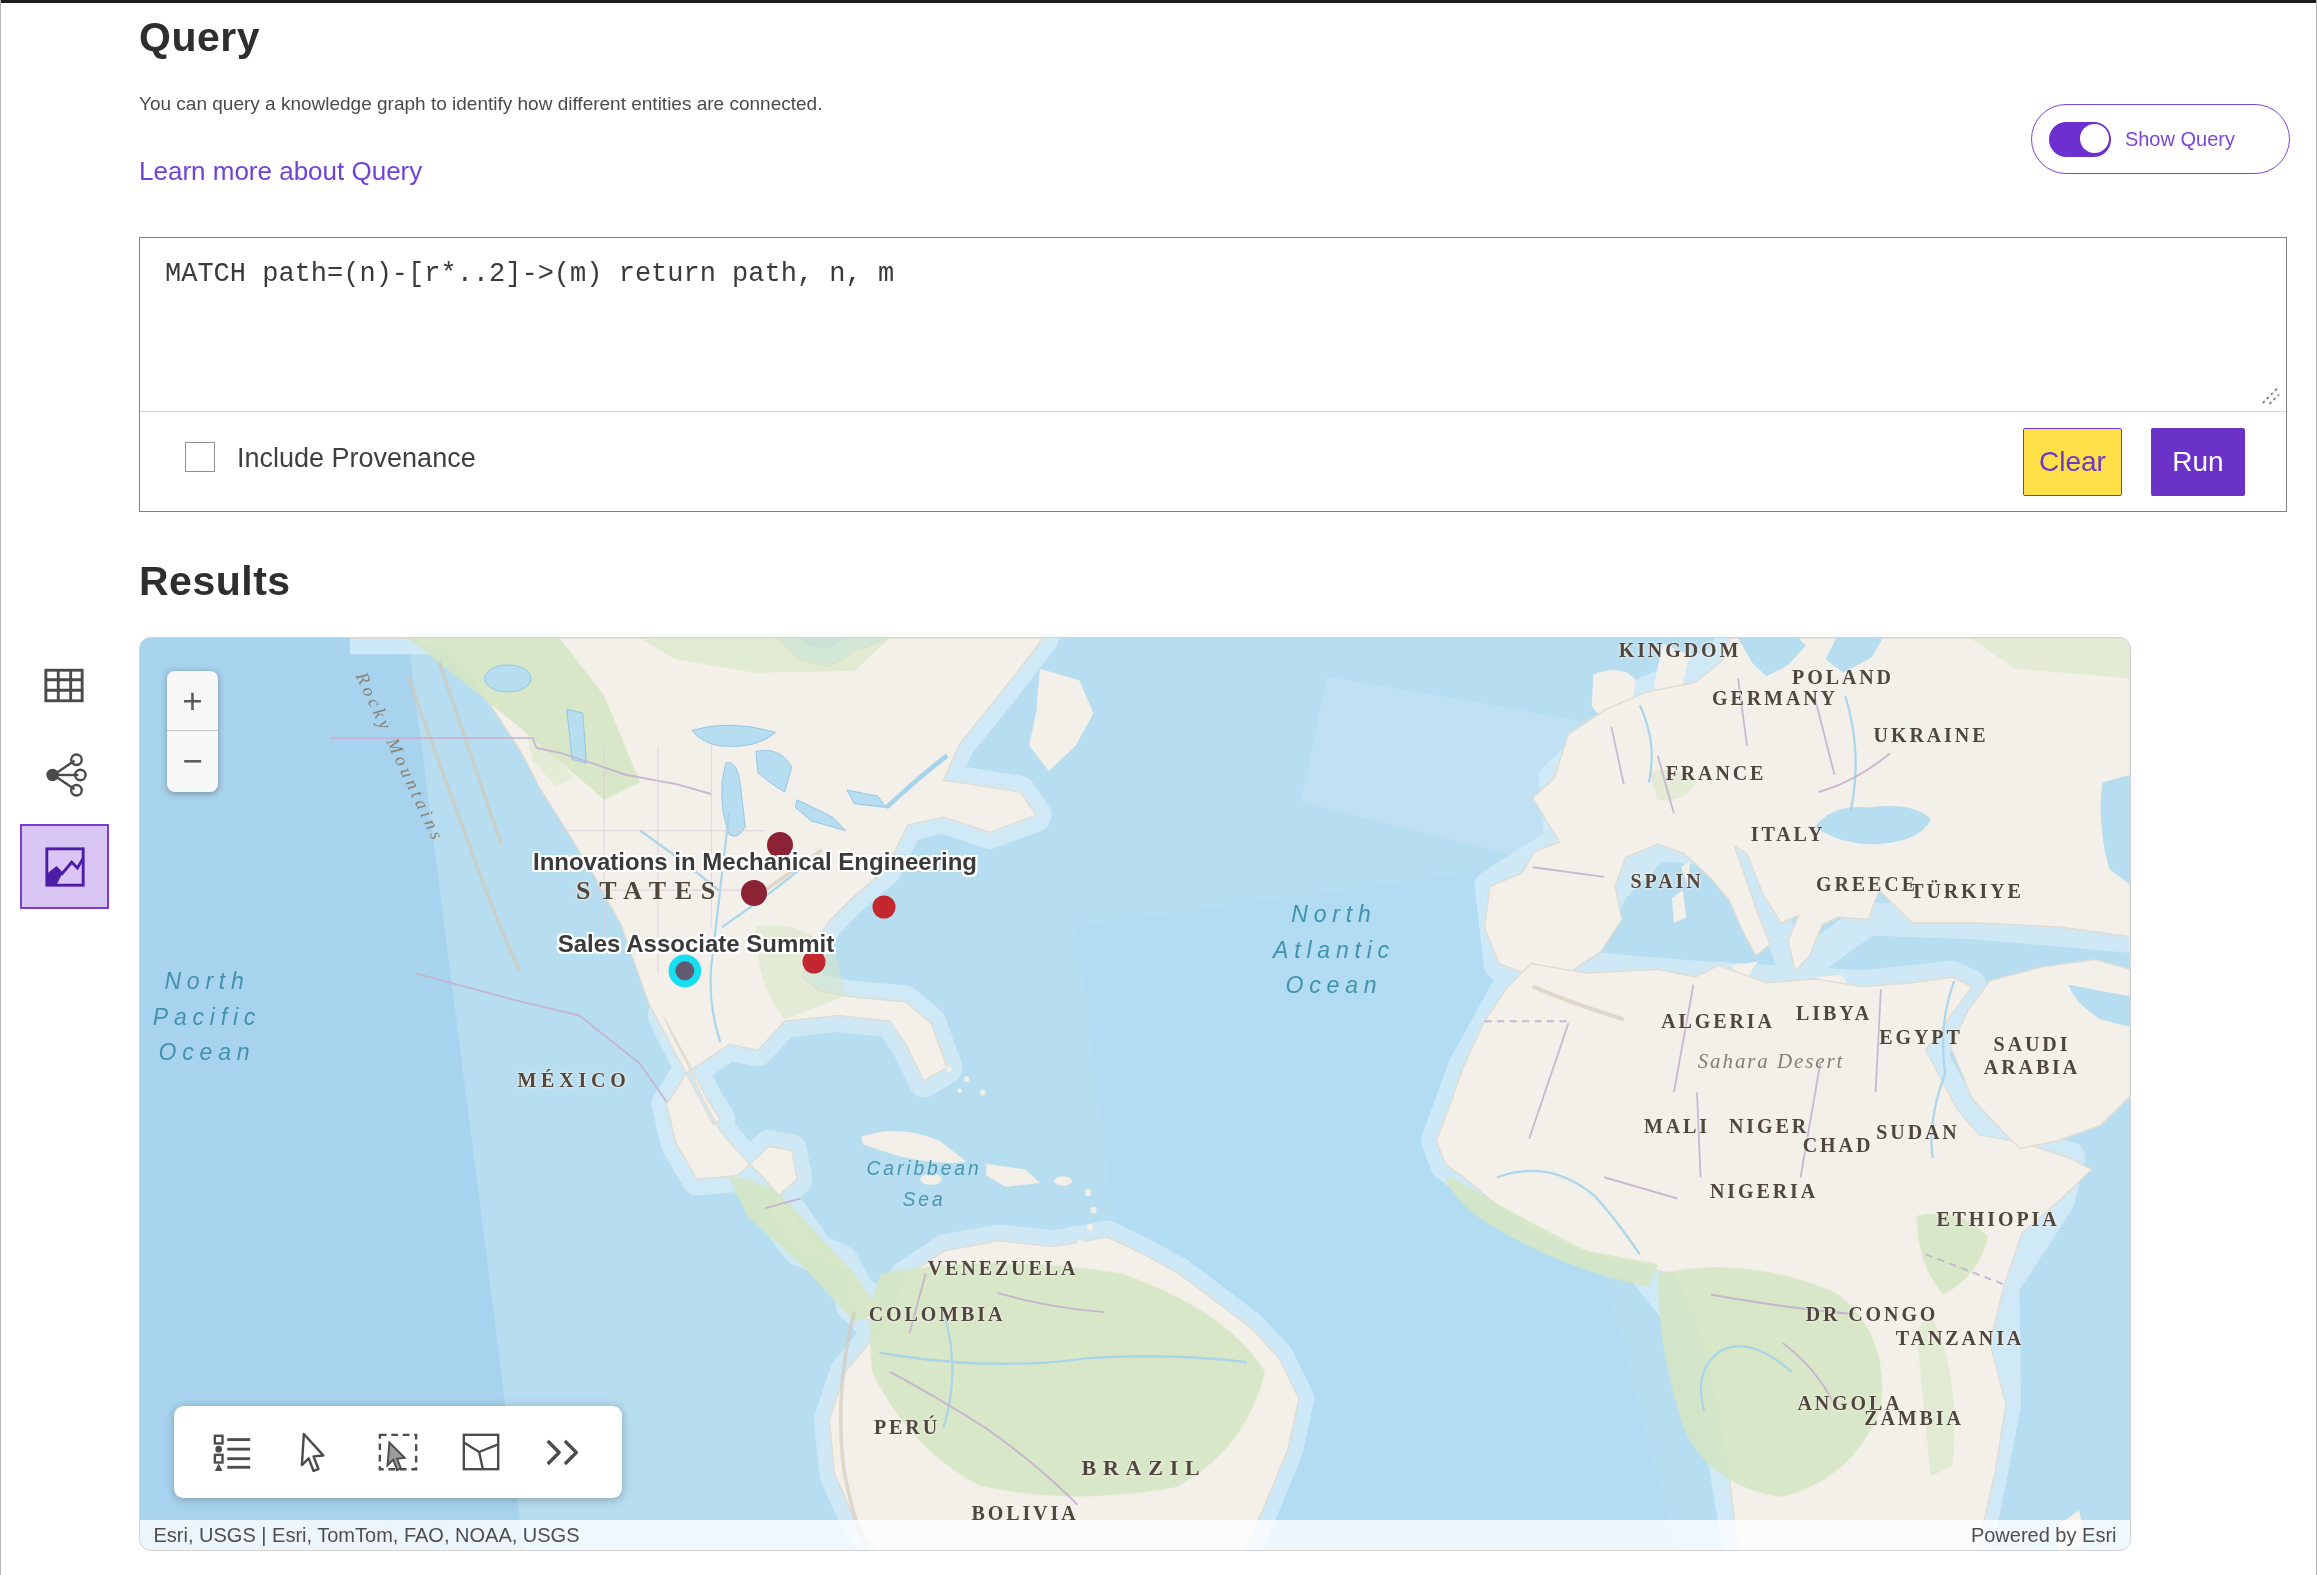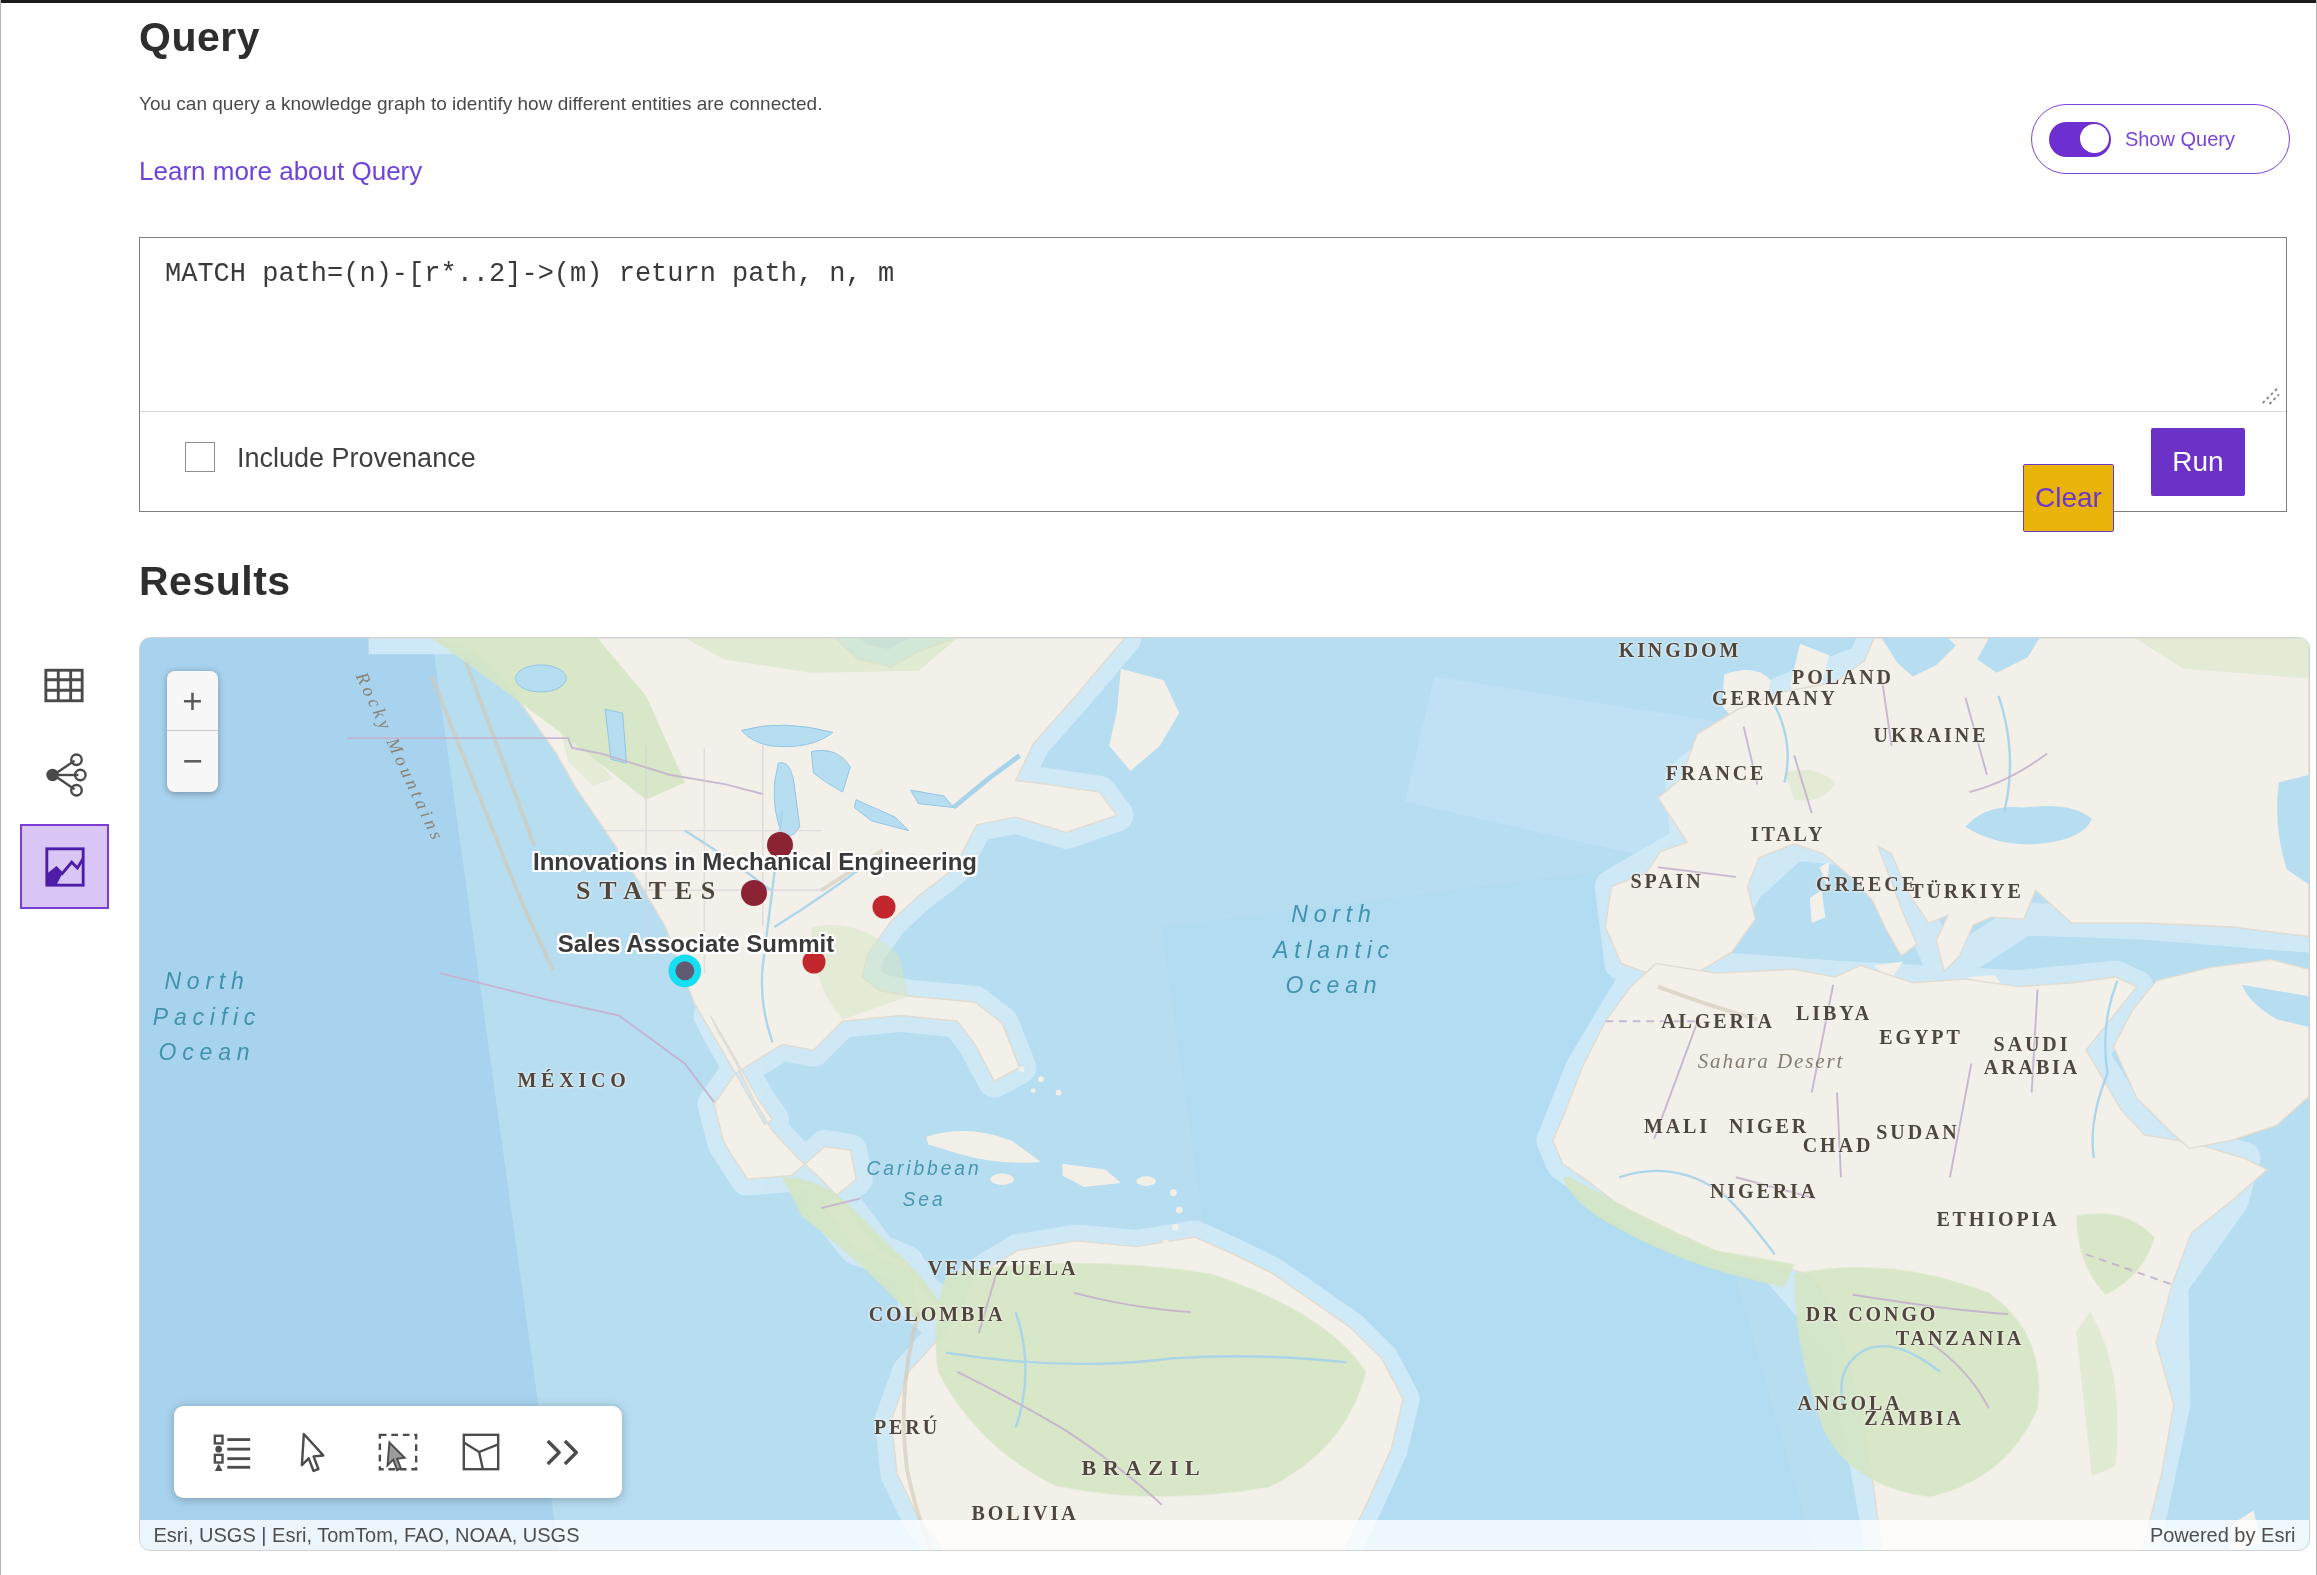--- a/index.html
+++ b/index.html
@@ -43,35 +43,35 @@
   }
   #resize-grip { position:absolute; right:5.8px; bottom:5.8px; }
   #query-footer { position:absolute; left:0; top:175px; width:100%; height:98px; }
   #provenance-checkbox {
     position:absolute; left:45px; top:29px; width:30px; height:30px;
     border:1.9px solid #8f8f8f; background:#fff; cursor:pointer;
   }
   #provenance-label { position:absolute; left:97px; top:30px; font-size:27px; color:#3f3f3f; }
   .btn { position:absolute; top:15.4px; height:68px; display:flex; align-items:center; justify-content:center;
          font-size:28px; border-radius:1.9px; cursor:pointer; }
-  #clear-btn { left:1883px; width:91px; border:1.9px solid #6d38cc; color:#6d38cc; background:#eab308;margin-top:36px; }
+  #clear-btn { left:1883px; width:99px; border:1.9px solid #6d38cc; color:#6d38cc; background:#fde047; }
   #run-btn { left:2011px; width:94px; background:#6b32c7; color:#fff; border:none; }
 
   
   .side-btn { position:absolute; cursor:pointer; }
   #view-table { left:42px; top:666px; }
   #view-graph { left:41px; top:753px; }
   #view-map {
     left:19.3px; top:824px; width:89px; height:85px; background:#d9c6f5;
     border:2.9px solid #7a3dd8; display:flex; align-items:center; justify-content:center;
   }
 
   
   #map-panel {
-    position:absolute; left:138px; top:637px; width:2171px; height:914px;
+    position:absolute; left:138px; top:637px; width:1992px; height:914px;
     border-radius:11.6px; overflow:hidden; background:#b7ddf1; border:1px solid #d2d2d2; cursor:grab;
   }
   #map-svg { position:absolute; left:0; top:0; width:100%; height:100%; }
   #map-overlay { position:absolute; left:0; top:0; width:100%; height:100%; }
 
   .map-point { position:absolute; border-radius:50%; transform:translate(-50%,-50%); cursor:pointer; }
   .map-point.selected { box-shadow:0 0 0 6.8px #16dff2; }
 
   .map-label { position:absolute; transform:translate(-50%,-50%); white-space:pre-line; text-align:center; pointer-events:none; }
   .lbl-country { font-family:"Liberation Serif",serif; font-size:20px; letter-spacing:2.9px; color:#4f463e; font-weight:600;

